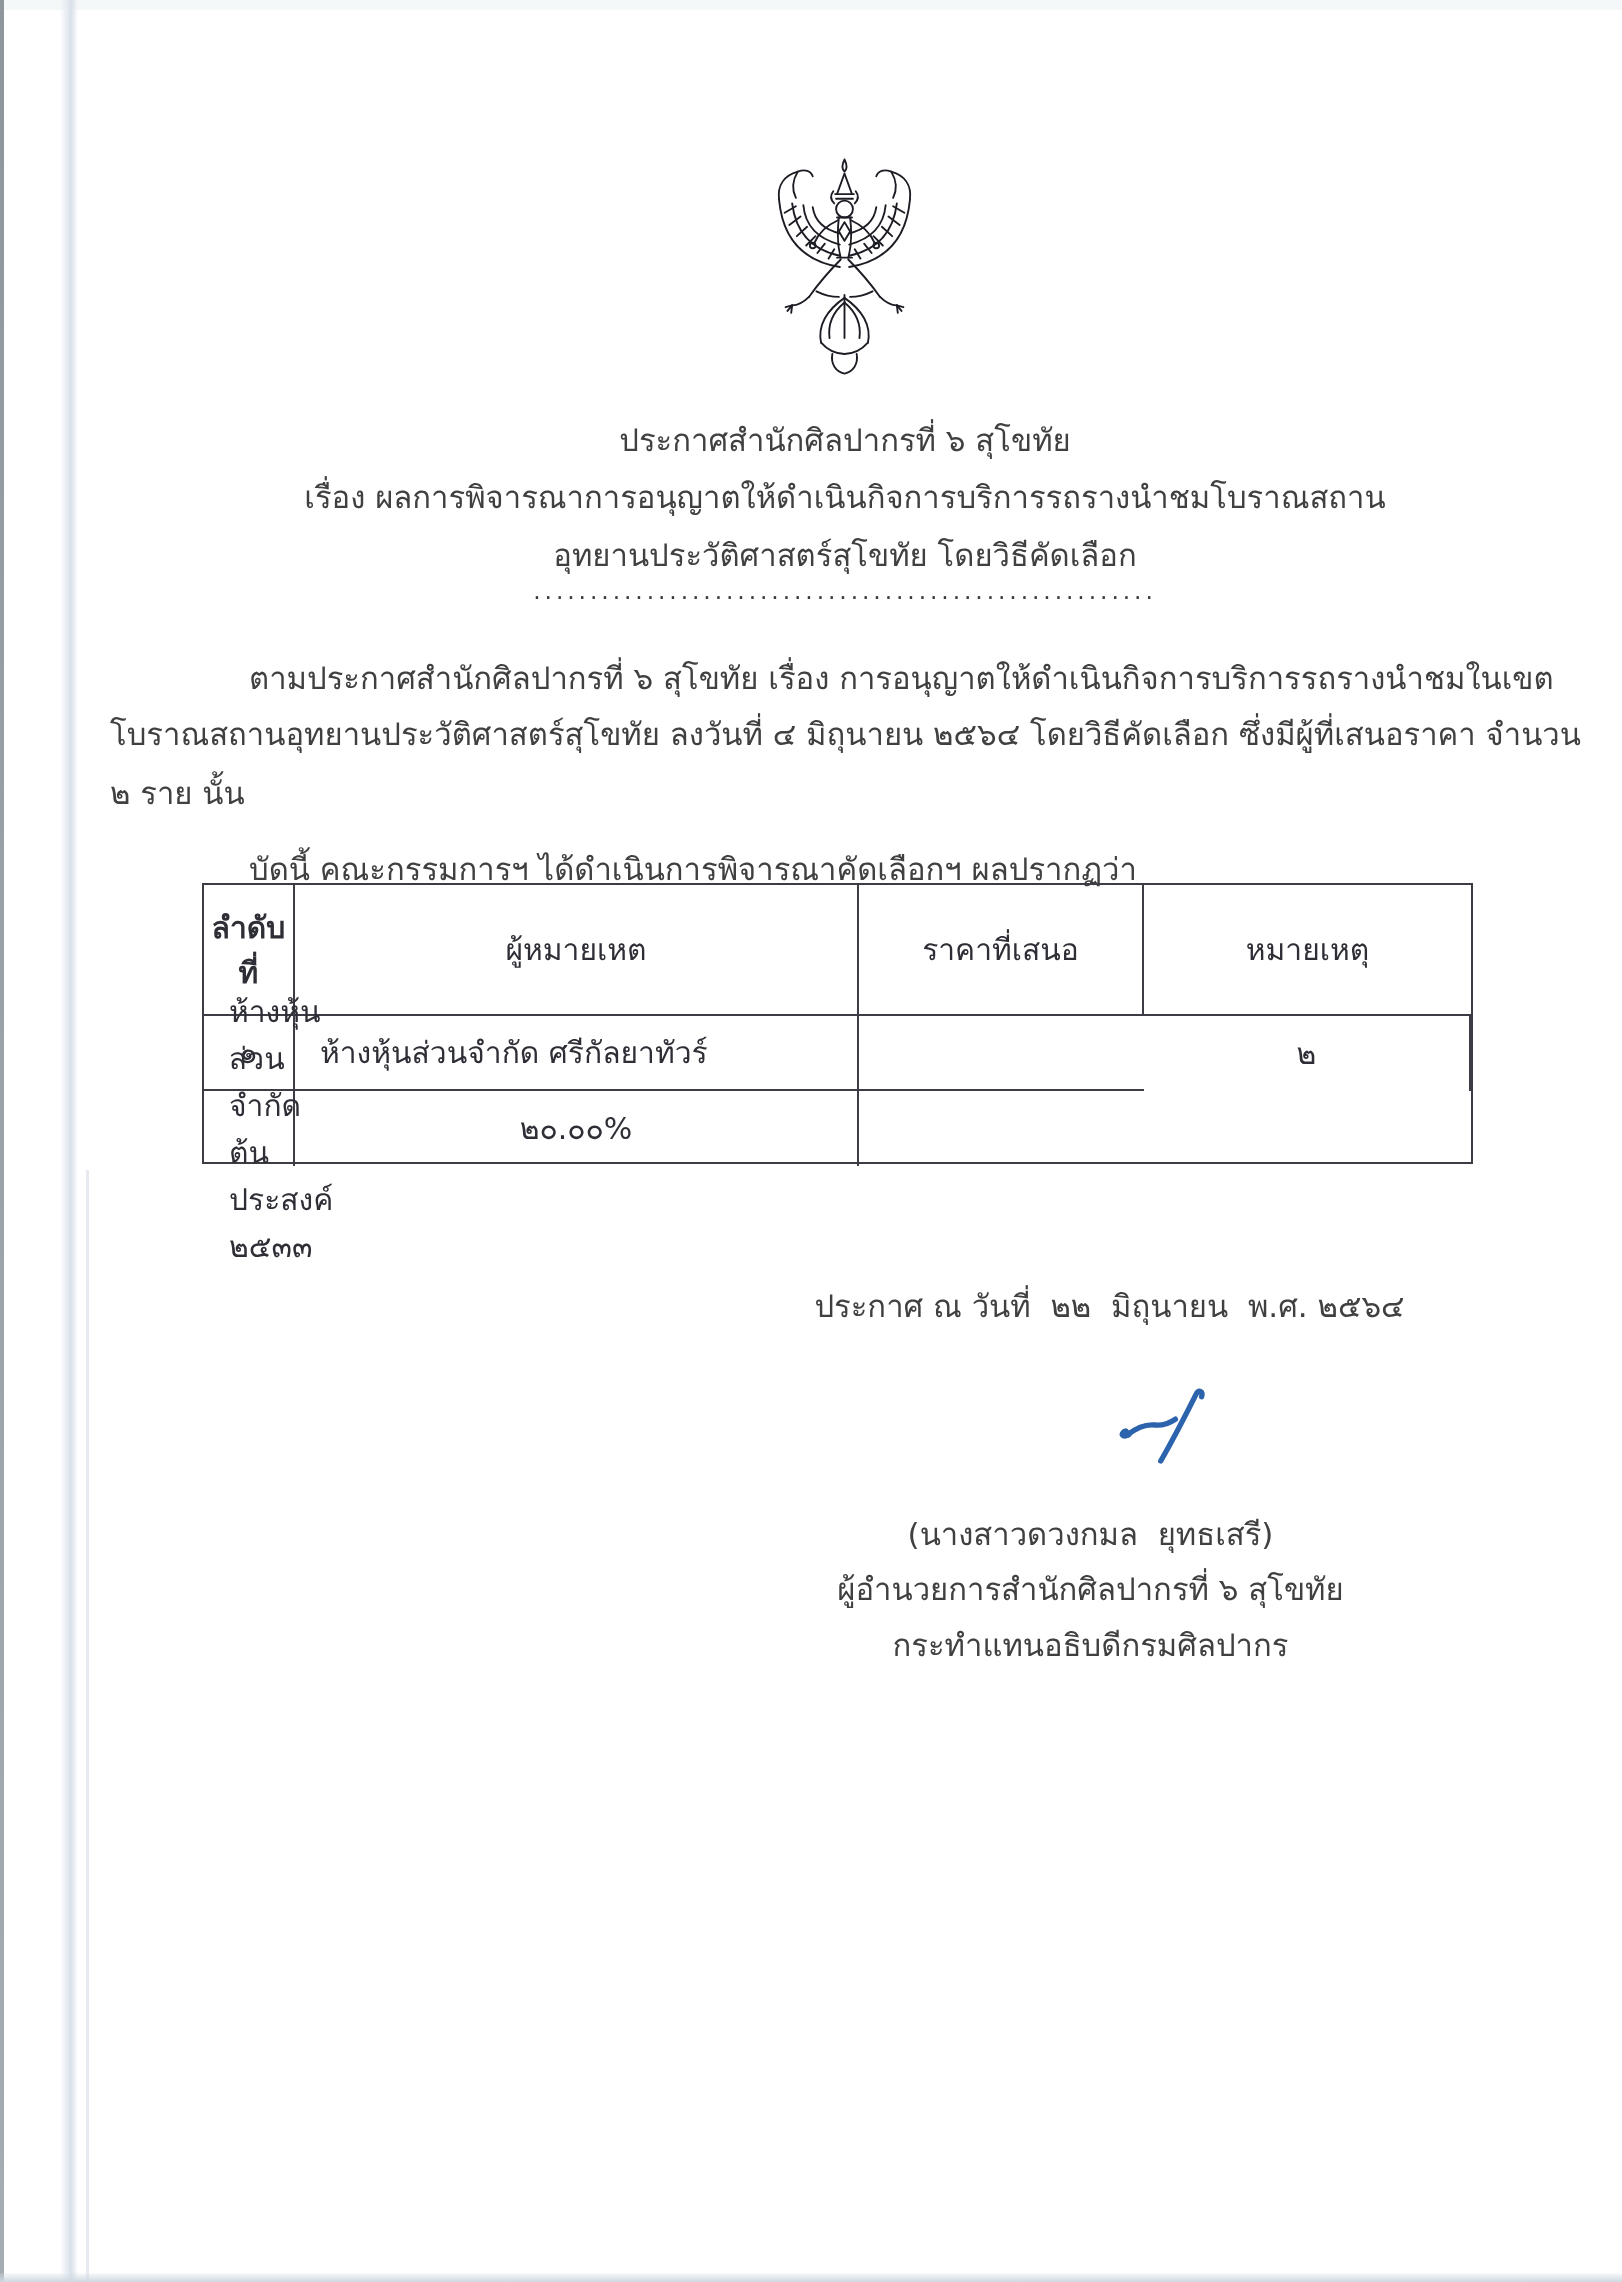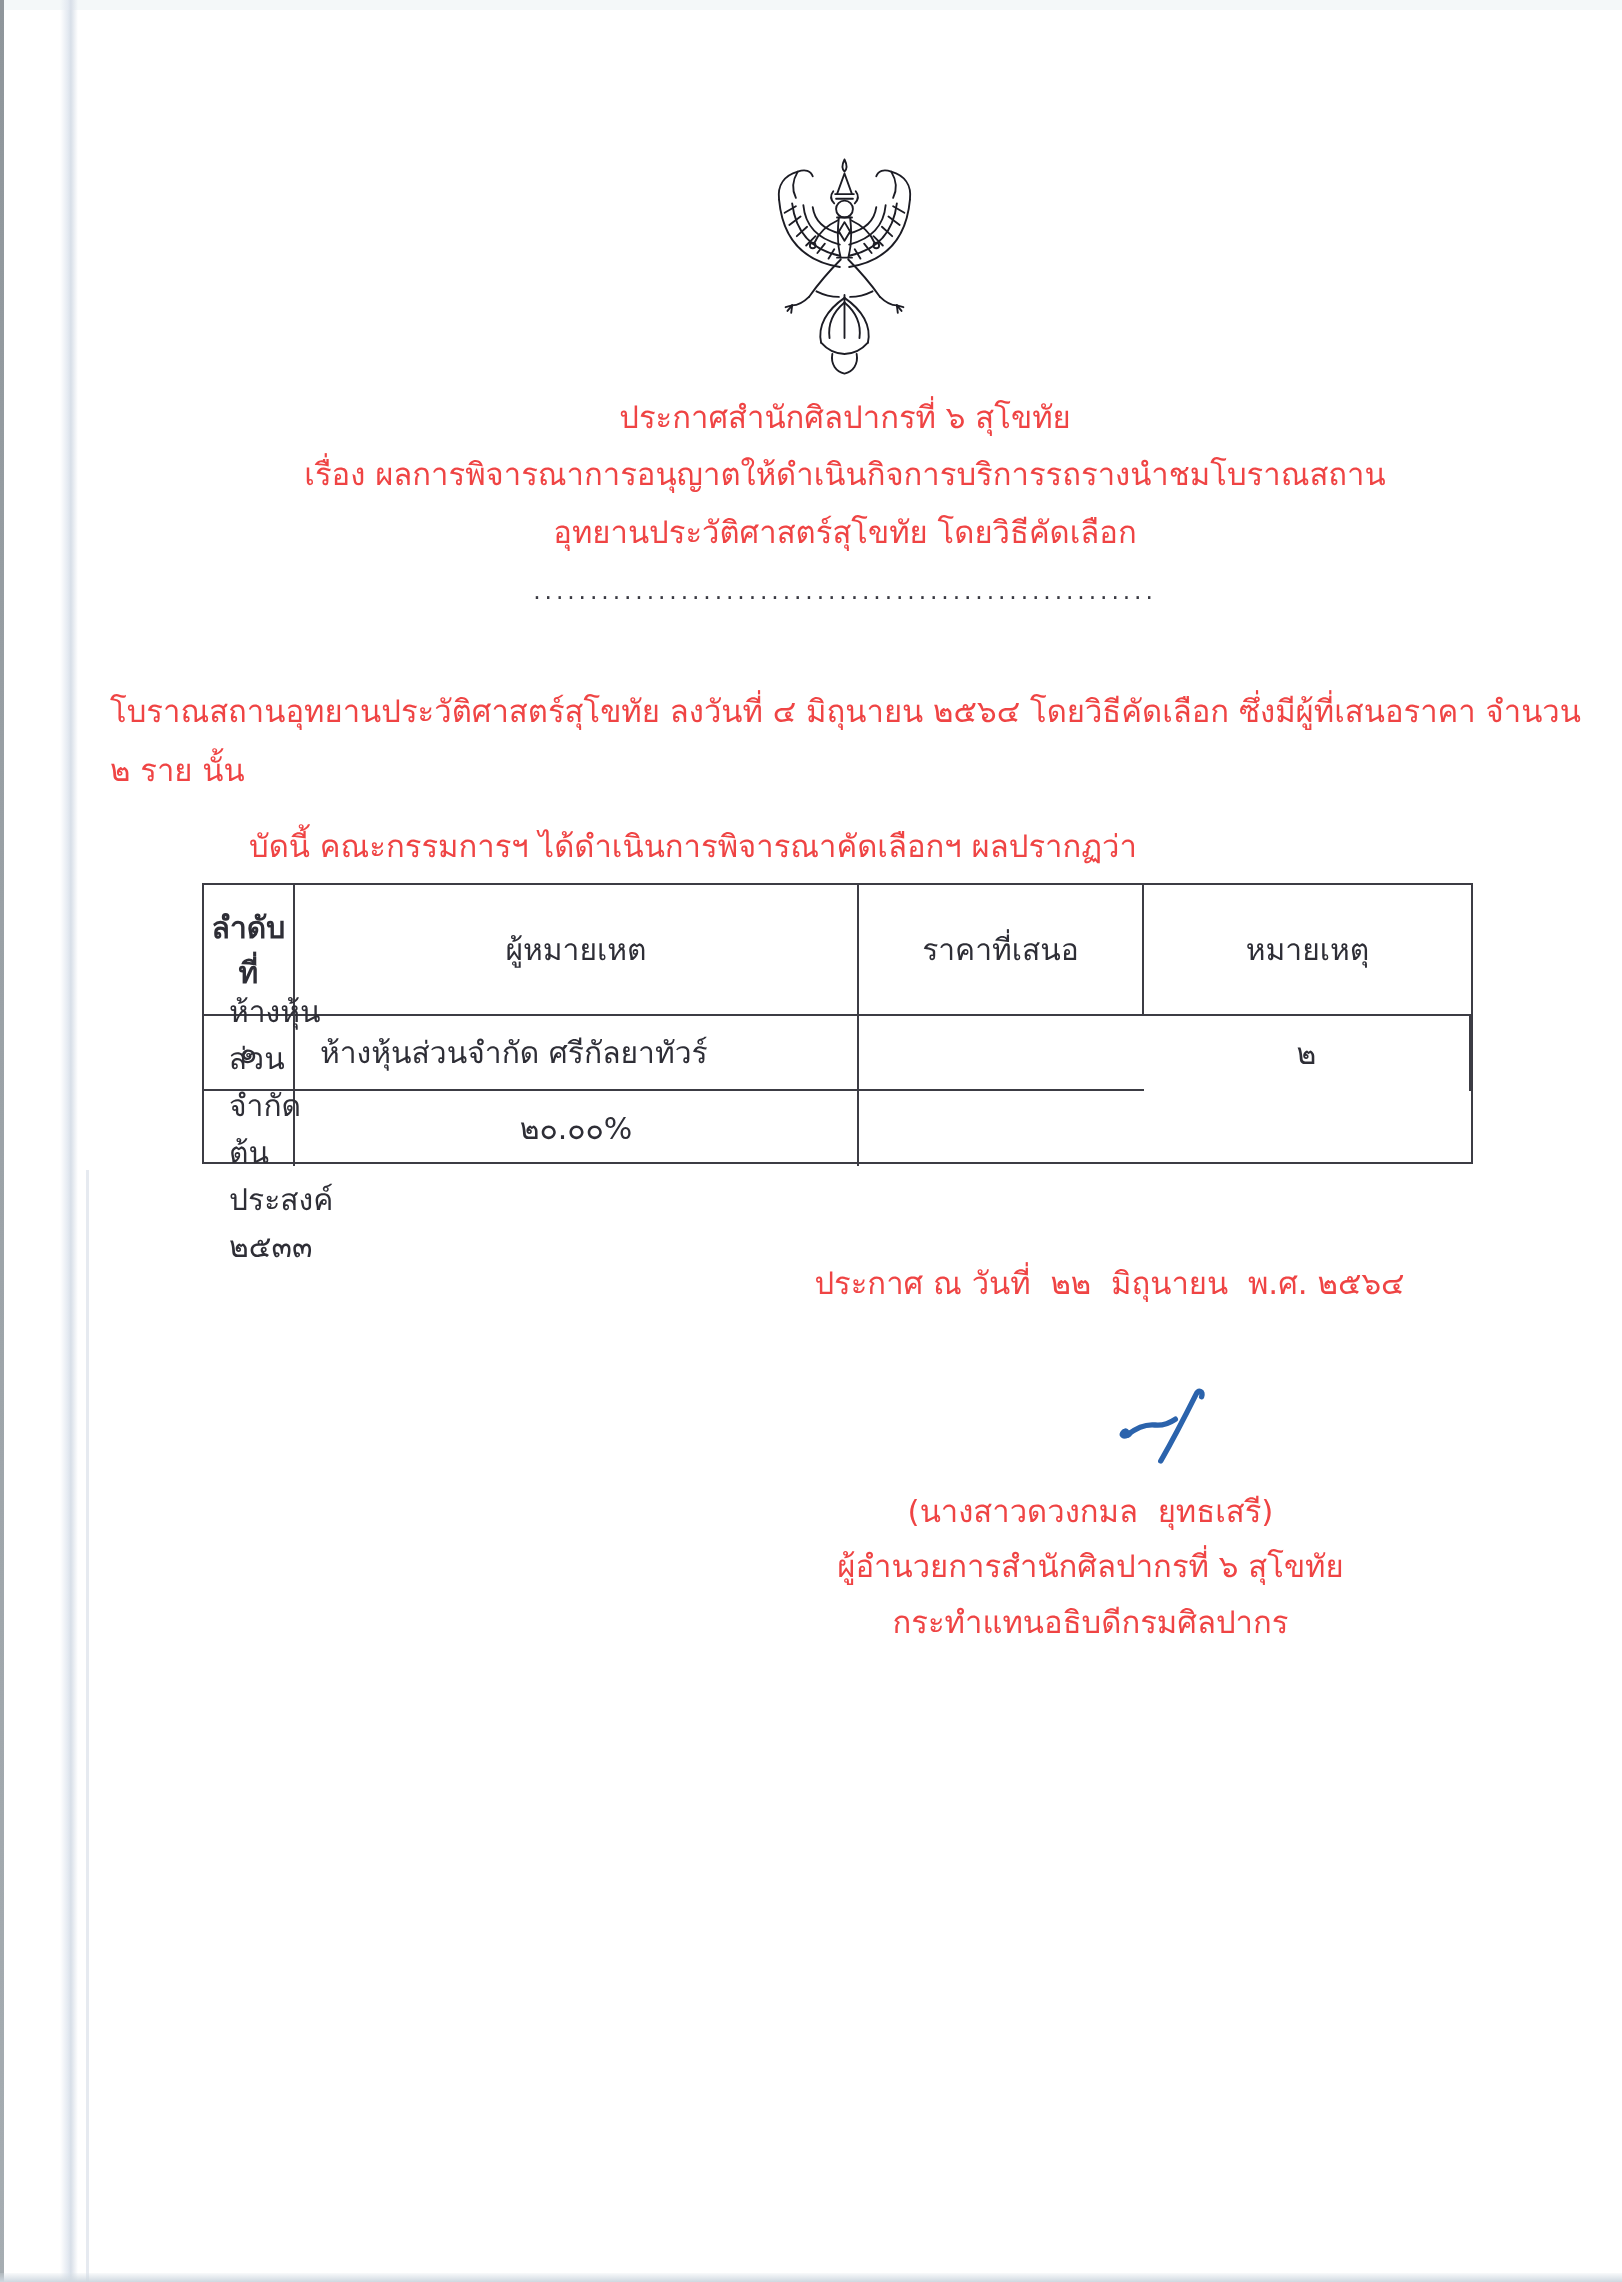--- a/index.html
+++ b/index.html
@@ -9,21 +9,21 @@
     width:1623px;height:2282px;
     margin:0 auto;
     background:#ffffff;
     overflow:hidden;
     font-family:"DejaVu Sans", sans-serif;
     color:#2e2e36;
   }
   .abs{position:absolute;}
   .nowrap{white-space:nowrap;}
   .pre{white-space:pre;}
-  .txt{font-size:31px;line-height:43px;color:#ef4444;}
+  .txt{font-size:31px;line-height:43px;color:#404040;margin-top:23px;}
   .center{text-align:center;}
 
   
   .edge-left{left:0;top:0;width:3.9px;height:2282px;
     background:linear-gradient(180deg,#8f969b 0%,#9aa1a6 40%,#a6adb2 100%);}
   .fold-line{left:60px;top:0;width:17.6px;height:2282px;
     background:linear-gradient(90deg,rgba(222,229,238,0) 0%,#e3e9f1 45%,#d8dfe8 60%,rgba(234,239,246,0) 100%);}
   .fold-line2{left:86px;top:1170px;width:2.9px;height:1112px;background:rgba(216,223,232,.65);}
   .edge-bottom{left:0;top:2273px;width:1623px;height:8.8px;
     background:linear-gradient(180deg,rgba(221,228,234,.2) 0%,#cfd8e0 100%);}
@@ -133,20 +133,21 @@
     <path d="M100,153 C119,166 129,183 125,201"></path>
     <path d="M75,201 C82,209 90,213 100,213 C110,213 118,209 125,201"></path>
     <path d="M87,213 C85,224 91,232 100,234 C109,232 115,224 113,213"></path>
   </svg>
 
   <div class="abs heading txt nowrap" style="top:396px;">ประกาศสำนักศิลปากรที่ ๖ สุโขทัย</div>
   <div class="abs heading txt nowrap" style="top:453px;">เรื่อง  ผลการพิจารณาการอนุญาตให้ดำเนินกิจการบริการรถรางนำชมโบราณสถาน</div>
   <div class="abs heading txt nowrap" style="top:511px;">อุทยานประวัติศาสตร์สุโขทัย โดยวิธีคัดเลือก</div>
   <div class="abs heading dots nowrap" style="top:577px;">.......................................................</div>
 
+  <div class="abs txt nowrap" style="left:249px;top:634px;">ตามประกาศสำนักศิลปากรที่ ๖ สุโขทัย เรื่อง การอนุญาตให้ดำเนินกิจการบริการรถรางนำชมในเขต</div>
   <div class="abs txt nowrap" style="left:110px;top:690px;text-align:right;">โบราณสถานอุทยานประวัติศาสตร์สุโขทัย ลงวันที่ ๔ มิถุนายน ๒๕๖๔ โดยวิธีคัดเลือก ซึ่งมีผู้ที่เสนอราคา จำนวน</div>
   <div class="abs txt nowrap" style="left:110px;top:749px;">๒ ราย นั้น</div>
 
   <div class="abs txt nowrap" style="left:249px;top:825px;">บัดนี้ คณะกรรมการฯ ได้ดำเนินการพิจารณาคัดเลือกฯ ผลปรากฏว่า</div>
 
   <div class="doc-table abs" style="left:202px;top:883px;">
 
     <div class="cell hdr-no">
       <div>ลำดับ</div>
       <div>ที่</div>

